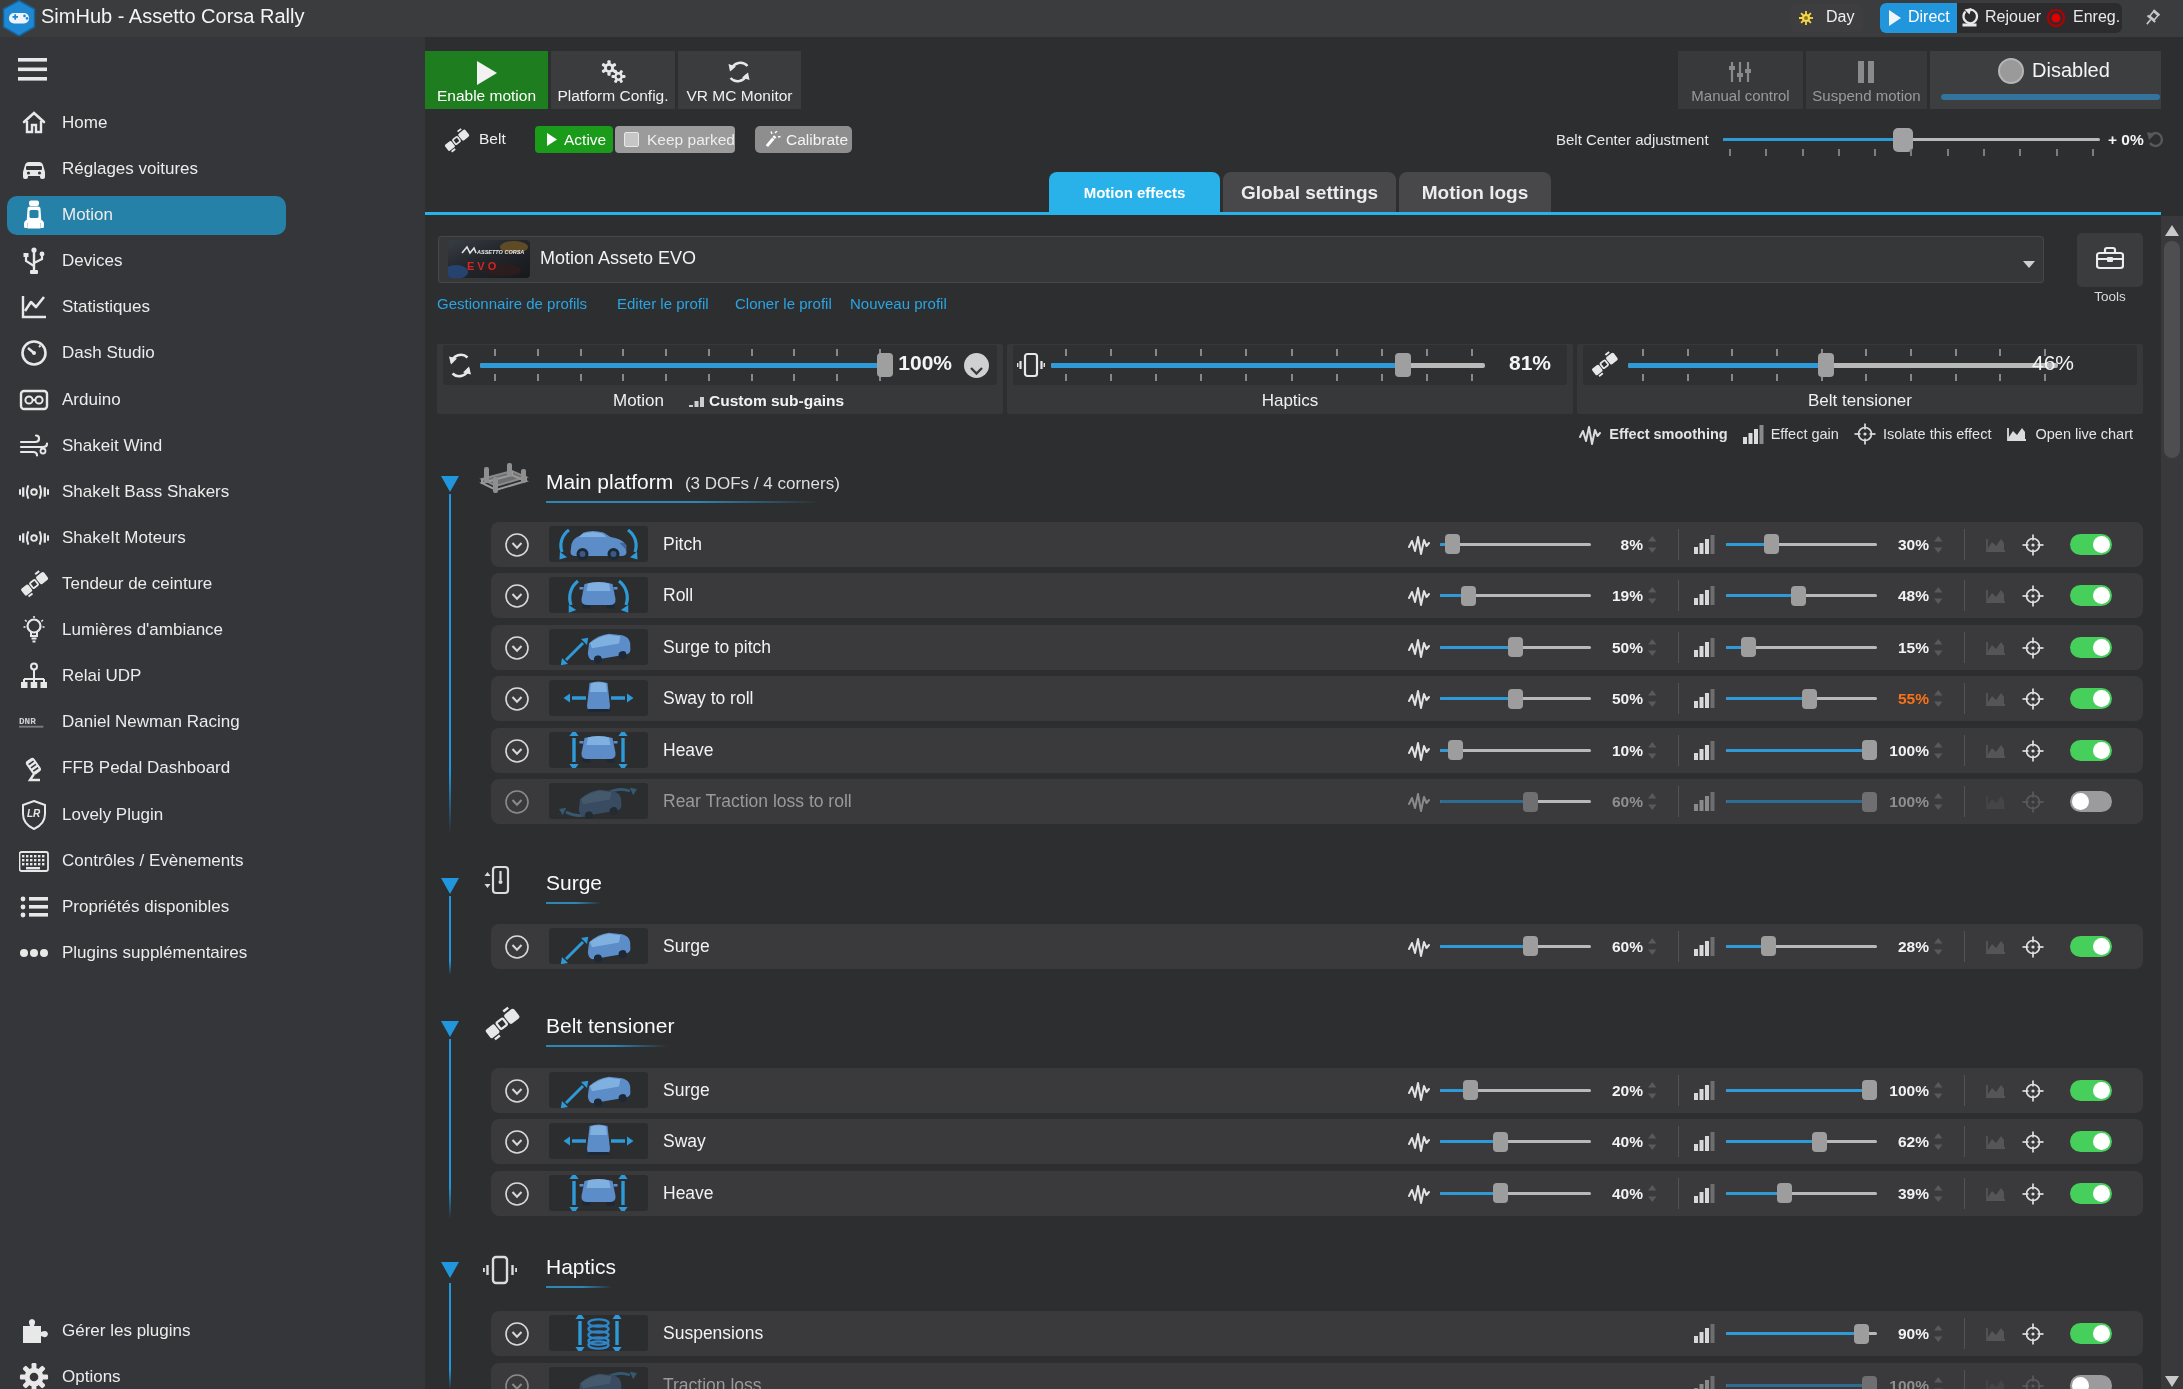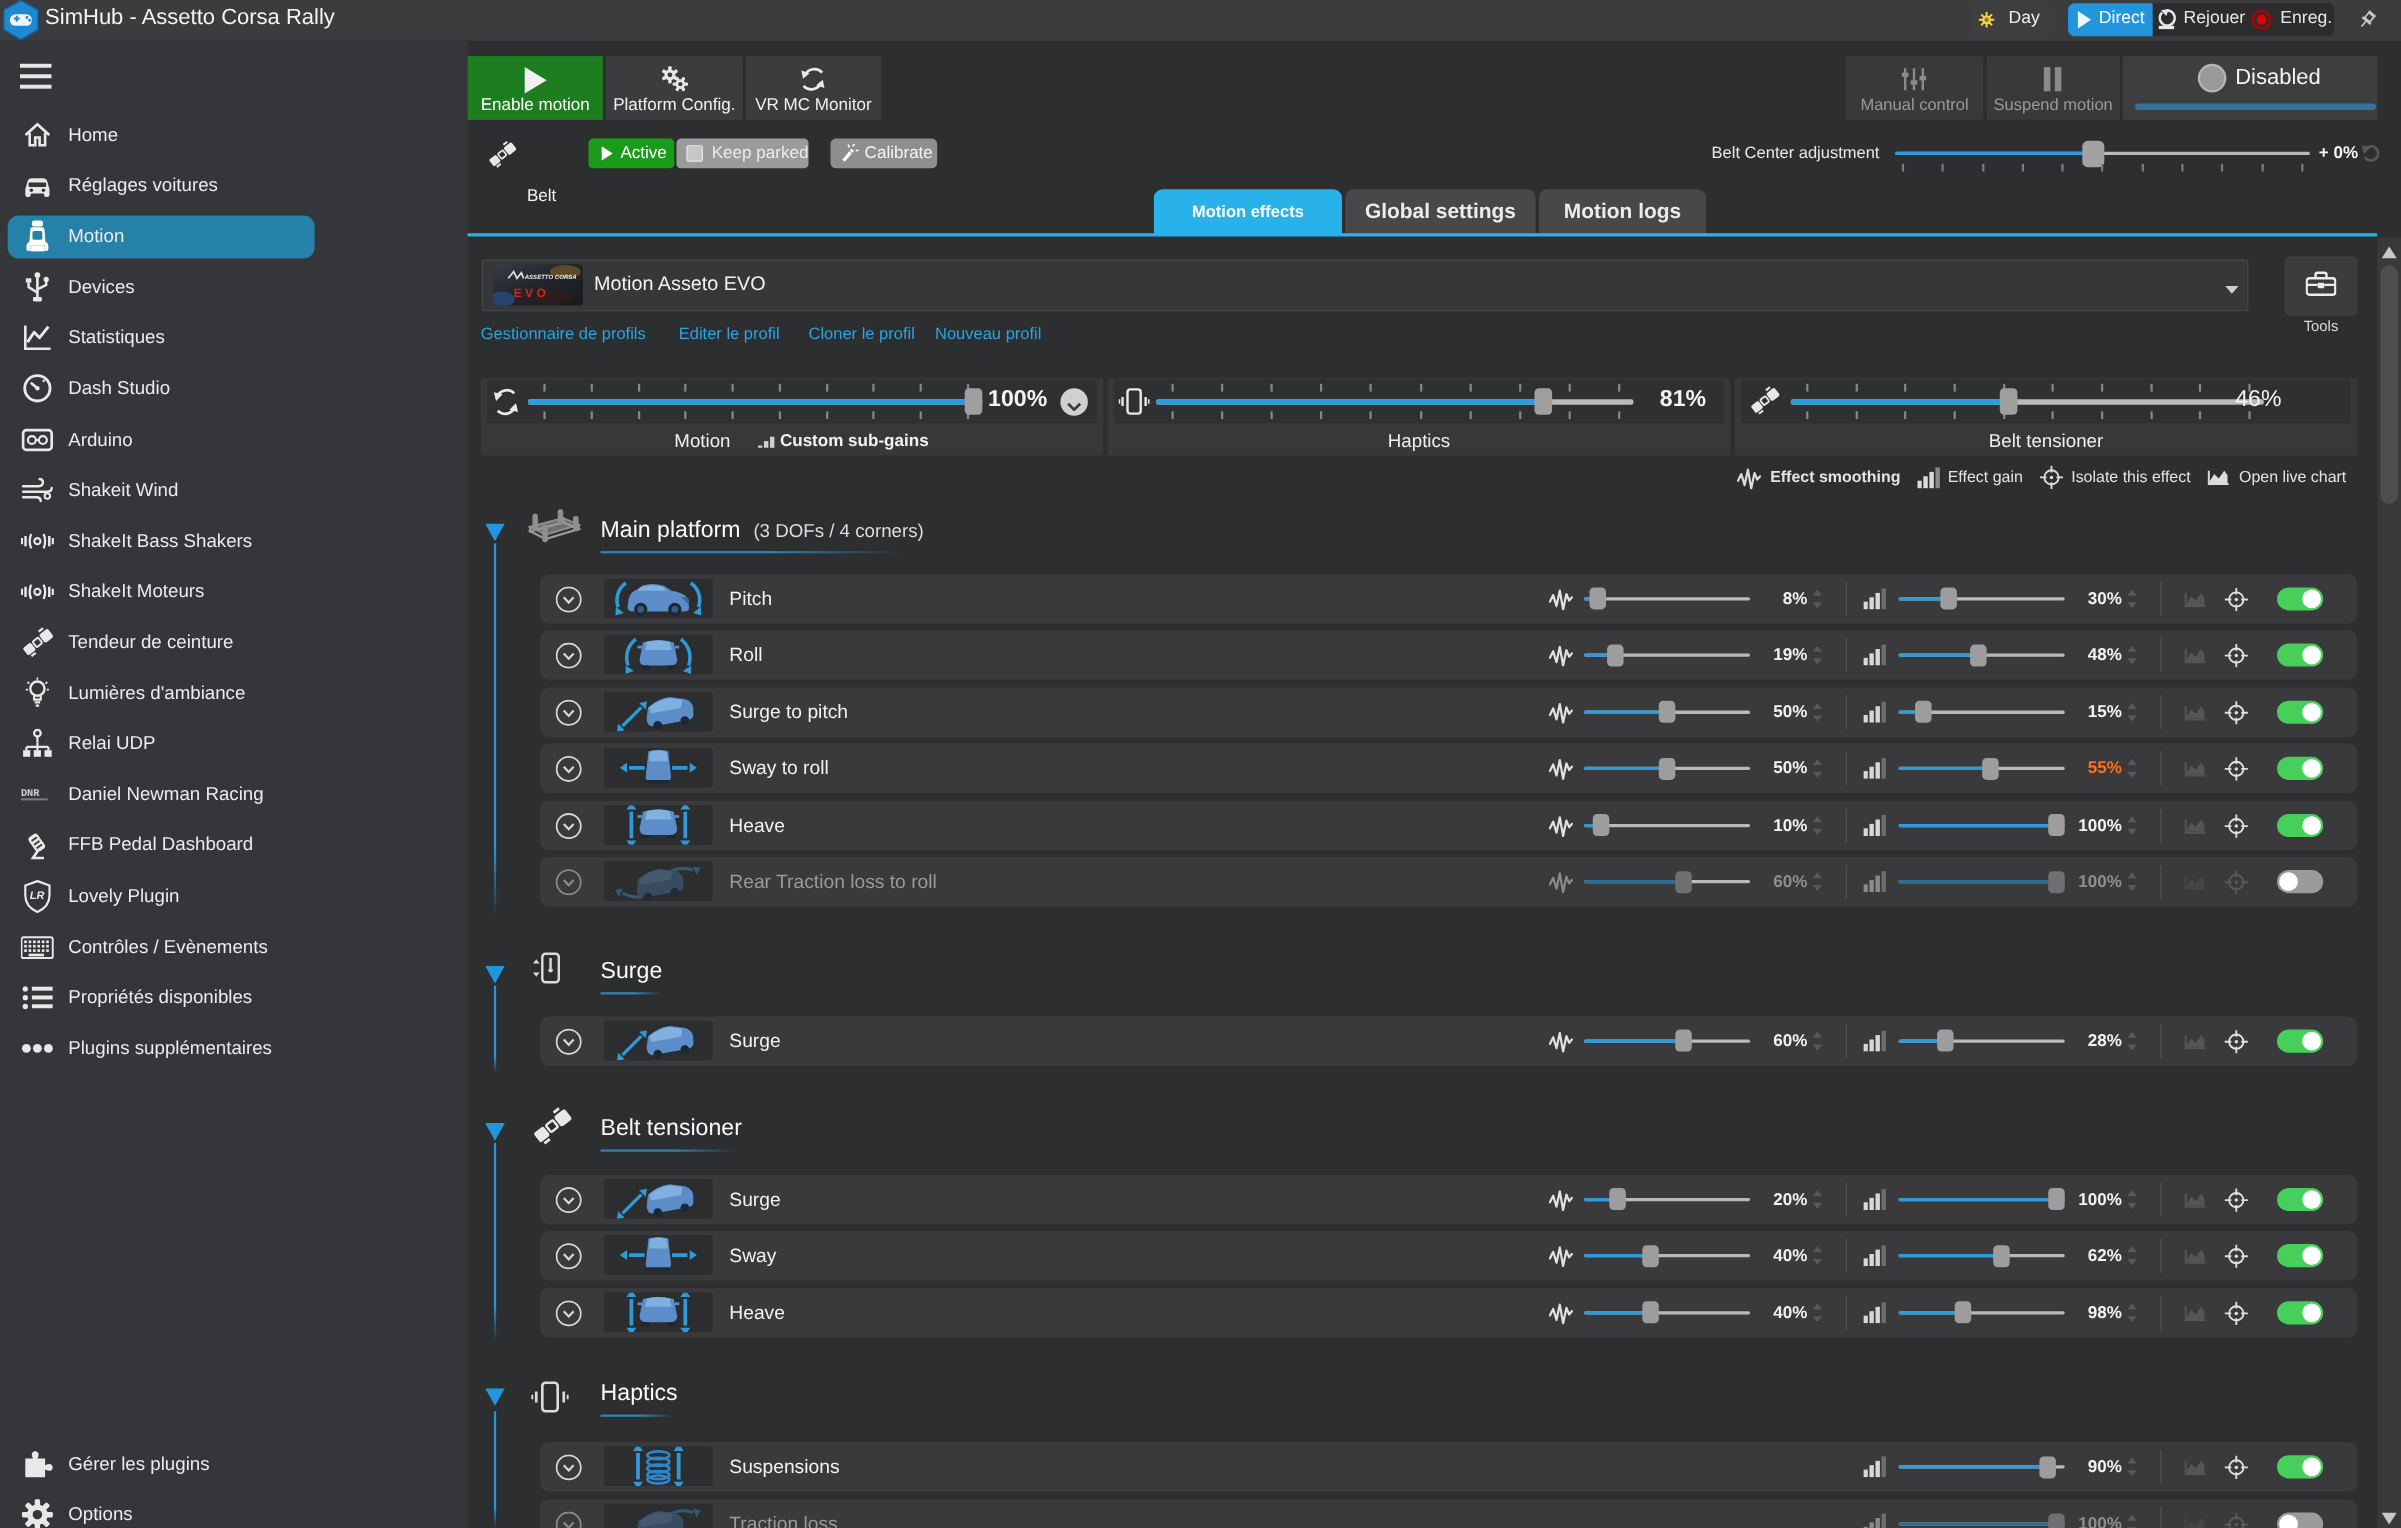--- a/index.html
+++ b/index.html
@@ -366,21 +366,21 @@
       <g transform="scale(0.9)">
         <g transform="translate(15,15) rotate(-38)">
           <rect x="-14" y="-4" width="9" height="8.5" rx="1.5" fill="#e8e8e8"></rect>
           <rect x="-3.2" y="-3.2" width="6.4" height="6.4" rx="1.2" fill="none" stroke="#e8e8e8" stroke-width="1.8"></rect>
           <rect x="5" y="-4.5" width="10" height="9.5" rx="2" fill="#e8e8e8"></rect>
           <line x1="-12" y1="6.5" x2="-7" y2="6.5" stroke="#e8e8e8" stroke-width="2"></line>
           <line x1="7" y1="-7" x2="12" y2="-7" stroke="#e8e8e8" stroke-width="2"></line>
         </g>
       </g>
     </svg></div>
-<div class="txt" style="left:479px;top:130px;font-size:15.5px;color:#f0f0f0;margin-top:40px;">Belt</div>
+<div class="txt" style="left:479px;top:130px;font-size:15.5px;color:#f0f0f0;">Belt</div>
 <div class="a" style="left:535px;top:126px;width:78px;height:27px;background:#1a9c1a;border-radius:4px;"></div>
 <div class="a" style="left:546px;top:132px;"><svg width="12" height="15" viewBox="0 0 12 15" style="">
       <polygon points="1,1 11,7.5 1,14" fill="#fff"></polygon>
     </svg></div>
 <div class="txt" style="left:564px;top:131px;font-size:15.5px;color:#fff;">Active</div>
 <div class="a" style="left:615px;top:126px;width:120px;height:27px;background:#9b9b9b;border-radius:4px;"></div>
 <div class="a" style="left:624px;top:132px;width:15px;height:15px;background:#c6c6c6;border:1.5px solid #e8e8e8;border-radius:2px;"></div>
 <div class="txt" style="left:647px;top:131px;font-size:15.5px;color:#ededed;">Keep parked</div>
 <div class="a" style="left:755px;top:126px;width:97px;height:27px;background:#8e8e8e;border-radius:5px;"></div>
 <div class="a" style="left:763px;top:131px;"><svg width="18" height="18" viewBox="0 0 18 18" style="">
@@ -1287,21 +1287,21 @@
 <div class="a" style="left:1203px;top:12px;"><svg width="21" height="20" viewBox="0 0 21 20" style="">
         <rect x="0" y="13" width="4" height="7" fill="#d8d8d8"></rect>
         <rect x="5.5" y="9" width="4" height="11" fill="#d8d8d8"></rect>
         <rect x="11" y="5" width="4" height="15" fill="#d8d8d8"></rect>
         <rect x="16.5" y="1" width="4" height="19" fill="#6e6e70"></rect>
       </svg></div>
 <div class="track" style="left:1235px;top:21px;width:151px;">
       <div class="fill" style="width:59px;background:#2e9ad8;"></div>
     </div>
 <div class="thumb" style="left:1286px;top:12.5px;background:#9d9d9d;"></div>
-<div class="pct" style="left:1358px;width:80px;color:#f2f2f2;">98%</div>
+<div class="pct" style="left:1358px;width:80px;color:#f2f2f2;">39%</div>
 <div class="a" style="left:1443px;top:14px;"><svg width="9" height="18" viewBox="0 0 9 18" style="">
         <polygon points="0,5.5 8.5,5.5 4.25,0" fill="#59595b"></polygon>
         <polygon points="0,11.5 8.5,11.5 4.25,17" fill="#59595b"></polygon>
       </svg></div>
 <div class="sepv" style="left:1473px;"></div>
 <div class="a" style="left:1494px;top:13px;"><svg width="22" height="20" viewBox="0 0 22 20" style="">
         <path d="M2 4 L2 16 L20 16" stroke="#555557" stroke-width="1.8" fill="none"></path>
         <path d="M3 13 L7 7 L11 11 L16 4 L19 8 L19 15 L3 15 Z" fill="#555557"></path>
       </svg></div>
 <div class="a" style="left:1531px;top:12px;"><svg width="22" height="22" viewBox="0 0 22 22" style="">

